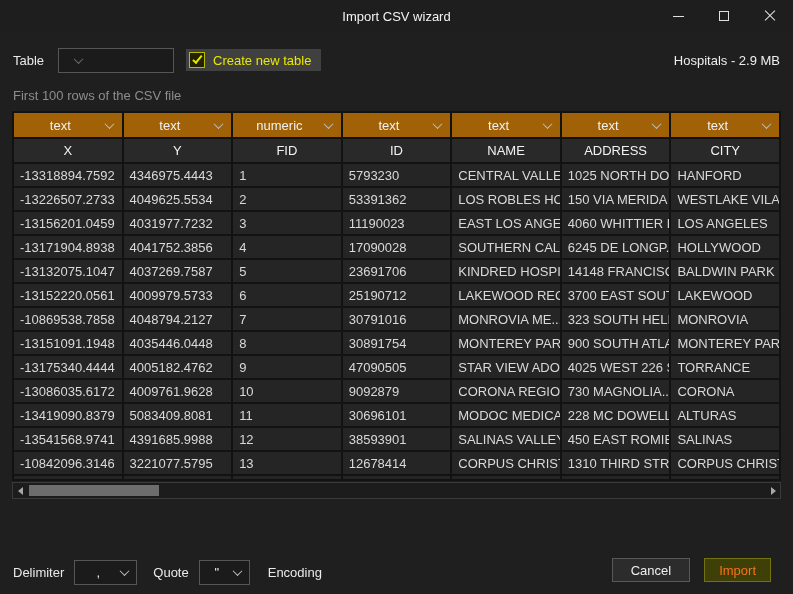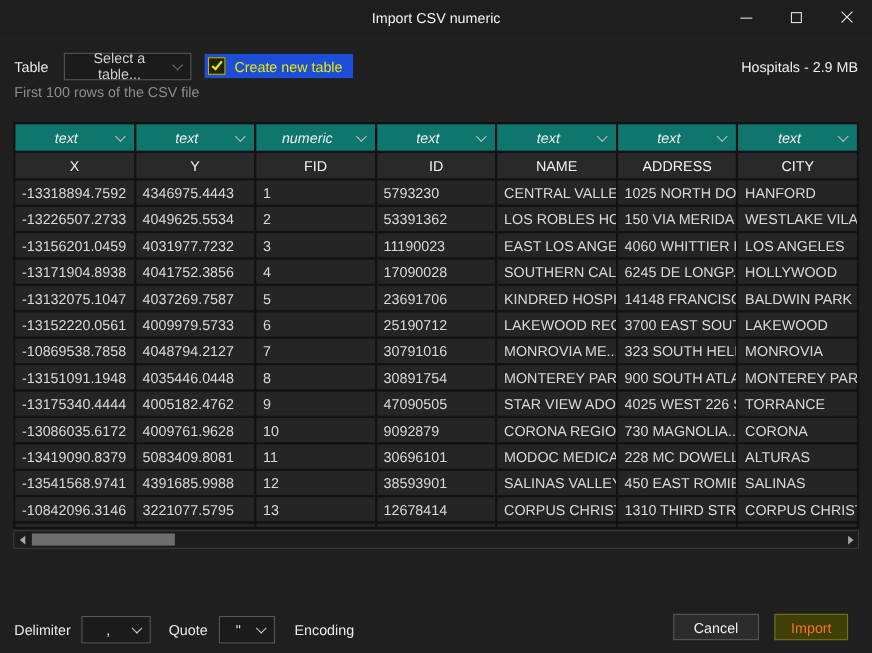--- a/index.html
+++ b/index.html
@@ -41,40 +41,40 @@
   .select .sel-text { flex:1; }
   .chev {
     width:7px; height:7px; border-right:1.5px solid #bdbdbd; border-bottom:1.5px solid #bdbdbd;
     transform:rotate(45deg) translate(-1px,-1px); flex:none; margin-left:8px;
   }
   .chev.dim { border-color:#6d6d6d; }
   .table-select { width:116px; margin-left:14px; }
   .table-select .sel-text { text-align:center; }
   .check-group {
     margin-left:12px; display:flex; align-items:center; gap:8px;
-    background:#1d4ed8; padding:3px 10px 3px 3px;
+    background:#404040; padding:3px 10px 3px 3px;
   }
   .cb {
     width:16px; height:16px; border:1px solid #b9b900; background:#222200;
     display:flex; align-items:center; justify-content:center;
   }
   .cb .tick { width:5px; height:10px; border-right:2px solid #e8e800; border-bottom:2px solid #e8e800; transform:rotate(40deg) translate(-1px,-1px); }
   .cb.white { border-color:#f0f0f0; background:#1f1f1f; }
   .cb.white .tick { border-color:#f2f2f2; }
   .yellow-text { color:#e8e800; }
   .file-info { margin-left:auto; color:#eeeeee; }
 
   
-  .caption { position:absolute; top:76px; left:13px; color:#8d8d8d; }
+  .caption { position:absolute; top:88px; left:13px; color:#8d8d8d; }
 
   
   .grid-wrap { position:absolute; top:111px; left:12px; width:769px; height:370px; overflow:hidden; background:#1f1f1f; }
   table.grid { border-collapse:collapse; table-layout:fixed; width:769px; }
   table.grid th, table.grid td { border:2px solid #121212; overflow:hidden; white-space:nowrap; }
-  th.type-cell { background:#0f766e; height:26px; padding:0;font-style:italic; }
+  th.type-cell { background:#a16207; height:26px; padding:0; }
   .type-select { display:flex; align-items:center; height:100%; padding:0 9px; color:#f0f0f0; font-weight:400; }
   .type-select .type-label { flex:1; text-align:center; }
   th.colname { background:#292929; height:25px; color:#f2f2f2; font-weight:400; text-align:center; padding:0 6px; }
   table.grid td { background:#252525; height:24px; color:#d9d9d9; padding:0 6px; text-align:left; }
   tr.partial td { height:5px; }
 
   
   .hscroll {
     position:absolute; top:482px; left:12px; width:769px; height:17px;
     background:#1c1c1c; border:1px solid #3a3a3a;
@@ -102,38 +102,37 @@
   .btn {
     height:24px; padding:0 18px; display:flex; align-items:center; justify-content:center;
     background:#2c2c2c; border:1px solid #585858; color:#f0f0f0; font-size:13px;
   }
   .btn-import { background:#3f3f08; border-color:#72720f; color:#f97316; padding:0 14px; }
 </style>
 </head>
 <body>
 
 <div class="titlebar">
-  <div class="title">Import CSV numeric</div>
+  <div class="title">Import CSV wizard</div>
   <div class="win-controls">
     <div class="win-btn">
         <span class="ic-min"></span>
       </div>
     <div class="win-btn">
         <span class="ic-max"></span>
       </div>
     <div class="win-btn">
         <span class="ic-close"></span>
       </div>
   </div>
 </div>
 
 <div class="toolbar">
   <span class="lbl">Table</span>
   <div class="select table-select">
-    <span class="sel-text">Select a table...</span>
     <span class="chev dim"></span>
   </div>
   <div class="check-group">
     <span class="cb">
         <span class="tick"></span>
       </span>
     <span class="yellow-text">Create new table</span>
   </div>
   <span class="file-info">Hospitals - 2.9 MB</span>
 </div>

